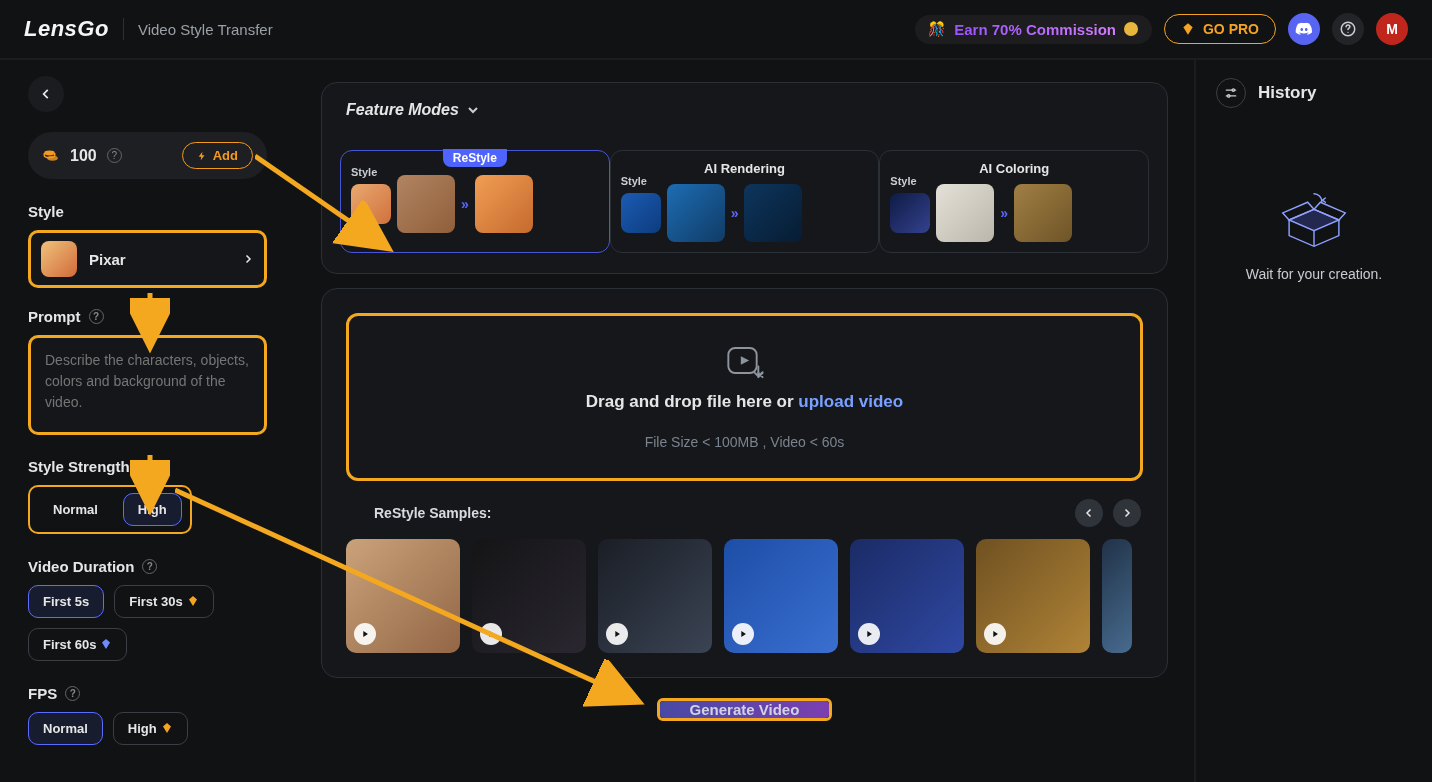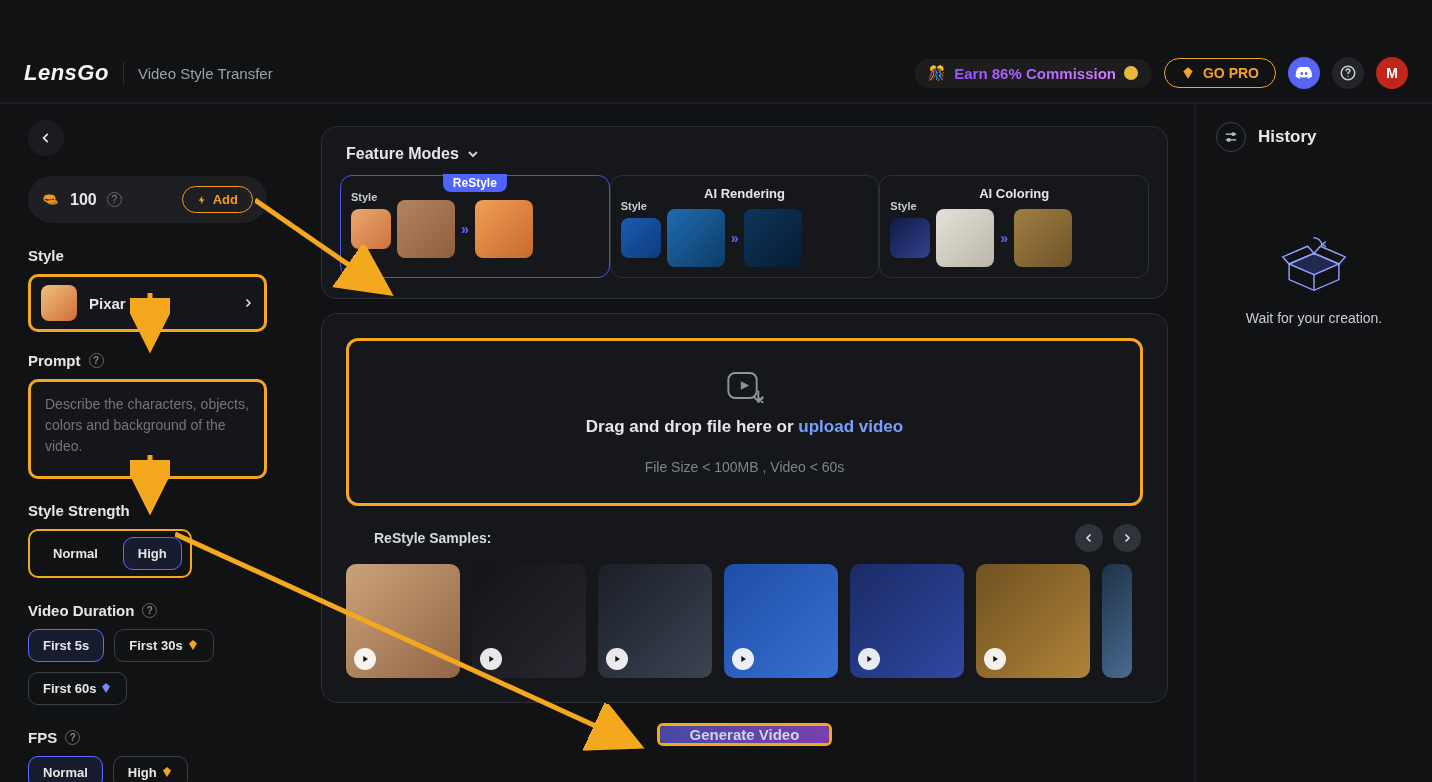--- a/index.html
+++ b/index.html
@@ -1,18 +1,18 @@
 <!DOCTYPE html>
 <html><head>
 <meta charset="utf-8">
 <style>
   * { box-sizing: border-box; margin: 0; padding: 0; }
   body { background:#111214; color:#e6e6e6; font-family: -apple-system, BlinkMacSystemFont, "Segoe UI", Arial, sans-serif; font-size:14px; width:1432px; height:782px; overflow:hidden; }
   
-  .header { display:flex; align-items:center; justify-content:space-between; height:60px; padding:0 24px; border-bottom:2px solid #1b1d21;margin-top:44px;}
+  .header { display:flex; align-items:center; justify-content:space-between; height:60px; padding:0 24px; border-bottom:2px solid #1b1d21;}
   .header-left { display:flex; align-items:center; gap:14px; }
   .logo { font-style:italic; font-weight:800; font-size:22px; letter-spacing:.5px; color:#f5f5f5; }
   .divider { width:1px; height:22px; background:#2c2f34; }
   .subtitle { color:#9aa0a6; font-size:15px; font-weight:500; }
   .header-right { display:flex; align-items:center; gap:12px; }
   .pill { display:flex; align-items:center; gap:8px; padding:6px 14px; border-radius:20px; background:#1d1d20; font-weight:600; font-size:15px; }
   .pill-emoji { font-size:14px; }
   .pill-text { background:linear-gradient(90deg,#9b55ff,#d27dff); -webkit-background-clip:text; background-clip:text; color:transparent; }
   .coin { width:14px; height:14px; border-radius:50%; background:#e7b63c; display:inline-block; }
   .gopro { display:flex; align-items:center; gap:8px; padding:6px 16px; border:1.5px solid #f5a324; border-radius:22px; color:#f5a324; font-weight:700; font-size:14px; }
@@ -37,21 +37,21 @@
   .style-chip { display:flex; align-items:center; gap:12px; background:#14161a; border:3px solid #f3a81f; border-radius:10px; padding:8px 10px; margin-bottom:20px; cursor:pointer; position:relative;}
   .style-thumb { width:36px; height:36px; border-radius:8px; background:linear-gradient(135deg,#f0c27b,#d16b3a); }
   .style-name { font-weight:700; font-size:15px; flex:1; }
   .promptbox { width:100%; height:100px; background:#14161a; border:3px solid #f3a81f; border-radius:10px; padding:12px 14px; color:#8e949c; font-size:14px; line-height:1.5; resize:none; outline:none; font-family:inherit; margin-bottom:20px;}
   .chiprow { display:flex; gap:10px; margin-bottom:24px; flex-wrap:wrap;}
   .chip { padding:8px 14px; border-radius:10px; border:1px solid #3a3e45; color:#e6e6e6; font-weight:600; font-size:13px; background:transparent; }
   .chip.selected { border-color:#5b6cff; background:#171c2e; }
   .diamond-sm { width:12px; height:12px; display:inline-block; vertical-align:-1px; margin-left:4px;}
   
   .card { background:#15171b; border:1px solid #2b2f36; border-radius:16px; padding:18px 18px 20px; margin-bottom:14px; }
-  .fm-header { display:flex; align-items:center; gap:6px; margin-bottom:12px; padding-left:6px;}
+  .fm-header { display:flex; align-items:center; gap:6px; margin-bottom:31px; padding-left:6px;font-style:italic;}
   .fm-title { font-weight:800; font-size:16px; }
   .modes { display:flex; }
   .modecard { flex:1; border:1px solid #2b2f36; border-radius:12px; padding:10px 10px 10px; position:relative; }
   .modecard.selected { border-color:#4755d6; }
   .mode-badge { position:absolute; top:-2px; left:50%; transform:translateX(-50%); background:#4f63ff; color:#fff; font-size:12px; font-weight:700; padding:2px 10px; border-radius:0 0 8px 8px; }
   .mode-title { text-align:center; font-weight:700; margin-bottom:8px; font-size:13px;}
   .mode-imgs { display:flex; align-items:center; gap:6px; }
   .mimg { width:58px; height:58px; border-radius:8px; background:linear-gradient(135deg,#3a5d8a,#213a55); position:relative;}
   .mimg.sm { width:40px; height:40px; }
   .mlabel { position:absolute; top:-18px; left:0; font-size:11px; font-weight:700; color:#c9cdd2;}
@@ -104,21 +104,21 @@
 
 <div class="header">
   <div class="header-left">
     <div class="logo">LensGo</div>
     <div class="divider"></div>
     <div class="subtitle">Video Style Transfer</div>
   </div>
   <div class="header-right">
     <div class="pill">
       <span class="pill-emoji">🎊</span>
-      <span class="pill-text">Earn 86% Commission</span>
+      <span class="pill-text">Earn 70% Commission</span>
       <span class="coin"></span>
     </div>
     <div class="gopro">
       <svg class="diamond" viewBox="0 0 24 24" fill="#f5a324">
           <path d="M12 2 L20 9 L12 22 L4 9 Z"></path>
         </svg>
       <span>GO PRO</span>
     </div>
     <div class="iconbtn discord">
       <svg width="18" height="14" viewBox="0 0 24 18" fill="#fff">

